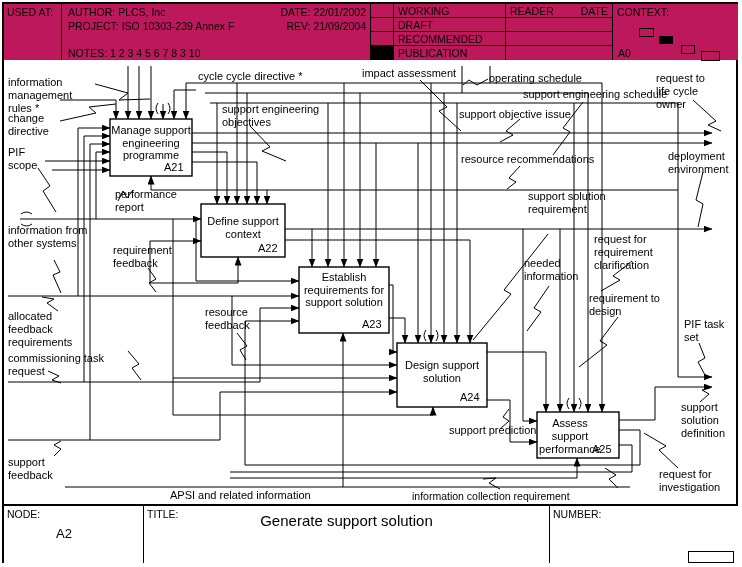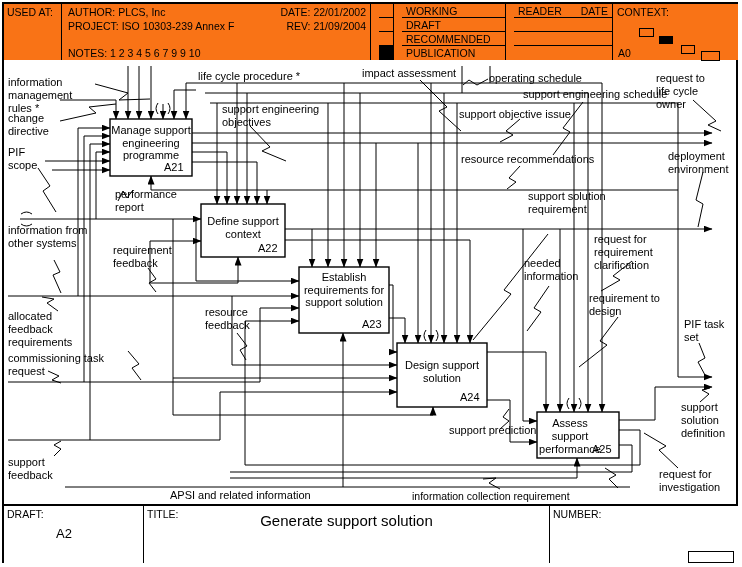--- a/index.html
+++ b/index.html
@@ -1,22 +1,22 @@
 <!DOCTYPE html>
 <html><head>
 <meta charset="utf-8">
 <style>
   html,body{margin:0;padding:0;background:#e8e8e8;}
   #page{position:relative;width:742px;height:567px;background:#fff;
         font-family:"Liberation Sans",sans-serif;color:#000;overflow:hidden;}
   #frame{position:absolute;left:2px;top:2px;width:736px;height:561px;border:2px solid #000;box-sizing:border-box;}
   
-  #hdr{position:absolute;left:4px;top:4px;width:734px;height:56px;background:#f97316;z-index:4;font-size:10.5px;}
+  #hdr{position:absolute;left:4px;top:4px;width:734px;height:56px;background:#be185d;z-index:4;font-size:10.5px;}
   .hcell{position:absolute;top:0;height:56px;border-right:1px solid #000;box-sizing:border-box;}
-  .hrow{position:absolute;left:8px;right:0;height:14px;border-bottom:1px solid #000;box-sizing:border-box;padding:1px 0 2px 4px;}
+  .hrow{position:absolute;left:0;right:0;height:14px;border-bottom:1px solid #000;box-sizing:border-box;padding:1px 0 2px 4px;}
   .hrow:last-child{border-bottom:none;}
   
   #ftr{position:absolute;left:4px;top:504px;width:734px;height:59px;background:#fff;z-index:4;
        border-top:2px solid #000;box-sizing:border-box;font-size:10.5px;}
   .fcell{position:absolute;top:0;height:57px;border-right:1px solid #000;box-sizing:border-box;}
   
   .lbl{position:absolute;font-size:11px;line-height:13px;z-index:3;}
   .nowrap{white-space:nowrap;}
   .sm{font-size:10.5px;}
   .btxt{position:absolute;text-align:center;font-size:11px;line-height:12.5px;z-index:3;}
@@ -178,21 +178,21 @@
 
   <div class="btxt" style="left:398px;top:359px;width:88px;">Design support solution</div>
   <div class="bid" style="left:460px;top:391px;">A24</div>
 
   <div class="btxt" style="left:538px;top:417px;width:64px;line-height:13px;">Assess support performance</div>
   <div class="bid" style="left:592px;top:443px;">A25</div>
 
   <div class="lbl" style="left:8px;top:76px;width:88px;">information management rules *</div>
   <div class="lbl" style="left:8px;top:112px;width:60px;">change directive</div>
   <div class="lbl" style="left:8px;top:146px;width:44px;">PIF scope</div>
-  <div class="lbl nowrap" style="left:198px;top:70px;">life cycle procedure *</div>
+  <div class="lbl nowrap" style="left:198px;top:70px;">cycle cycle directive *</div>
   <div class="lbl" style="left:222px;top:103px;width:125px;">support engineering objectives</div>
   <div class="lbl nowrap" style="left:362px;top:67px;">impact assessment</div>
   <div class="lbl nowrap" style="left:489px;top:72px;">operating schedule</div>
   <div class="lbl nowrap" style="left:523px;top:88px;">support engineering schedule</div>
   <div class="lbl nowrap" style="left:459px;top:108px;">support objective issue</div>
   <div class="lbl" style="left:656px;top:72px;width:64px;">request to life cycle owner</div>
   <div class="lbl nowrap" style="left:461px;top:153px;">resource recommendations</div>
   <div class="lbl" style="left:668px;top:150px;width:78px;">deployment environment</div>
   <div class="lbl" style="left:528px;top:190px;width:80px;">support solution requirement</div>
   <div class="lbl" style="left:115px;top:188px;width:92px;">performance report</div>
@@ -213,21 +213,21 @@
   <div class="lbl nowrap sm" style="left:412px;top:490px;">information collection requirement</div>
   <div class="lbl nowrap sm" style="left:580px;top:490px;margin-top:35px;">assessment results</div>
 
   <div id="hdr">
     <div class="hcell" style="left:0;width:58px;">
       <div style="padding:2px 0 0 3px;">USED AT:</div>
     </div>
     <div class="hcell" style="left:58px;width:309px;">
       <div style="position:absolute;left:6px;top:2px;">AUTHOR:  PLCS, Inc</div>
       <div style="position:absolute;left:6px;top:16px;">PROJECT:  ISO 10303-239 Annex F</div>
-      <div style="position:absolute;left:6px;top:43px;">NOTES:  1  2  3  4  5  6  7  9  9  10</div>
+      <div style="position:absolute;left:6px;top:43px;">NOTES:  1  2  3  4  5  6  7  8  3  10</div>
       <div style="position:absolute;right:4px;top:2px;">DATE: 22/01/2002</div>
       <div style="position:absolute;right:4px;top:16px;">REV:   21/09/2004</div>
     </div>
     <div class="hcell" style="left:367px;width:23px;">
       <div class="hrow"></div>
       <div class="hrow" style="top:14px;"></div>
       <div class="hrow" style="top:28px;"></div>
       <div class="hrow" style="top:42px;background:#000;"></div>
     </div>
     <div class="hcell" style="left:390px;width:112px;">
@@ -250,21 +250,21 @@
       <div style="position:absolute;left:26px;top:24px;width:13px;height:7px;border:1px solid #000;"></div>
       <div style="position:absolute;left:46px;top:32px;width:14px;height:8px;background:#000;"></div>
       <div style="position:absolute;left:68px;top:41px;width:12px;height:7px;border:1px solid #000;"></div>
       <div style="position:absolute;left:88px;top:47px;width:17px;height:8px;border:1px solid #000;"></div>
       <div style="position:absolute;left:5px;top:43px;">A0</div>
     </div>
   </div>
 
   <div id="ftr">
     <div class="fcell" style="left:0;width:140px;">
-      <div style="position:absolute;left:3px;top:2px;">DRAFT:</div>
+      <div style="position:absolute;left:3px;top:2px;">NODE:</div>
       <div style="position:absolute;left:52px;top:20px;font-size:13px;">A2</div>
     </div>
     <div class="fcell" style="left:140px;width:406px;">
       <div style="position:absolute;left:3px;top:2px;">TITLE:</div>
       <div style="position:absolute;left:0;right:0;top:6px;text-align:center;font-size:15px;">Generate support solution</div>
     </div>
     <div class="fcell" style="left:546px;width:188px;border-right:none;">
       <div style="position:absolute;left:3px;top:2px;">NUMBER:</div>
       <div style="position:absolute;right:4px;bottom:0;width:44px;height:10px;border:1px solid #000;background:#fff;"></div>
     </div>

